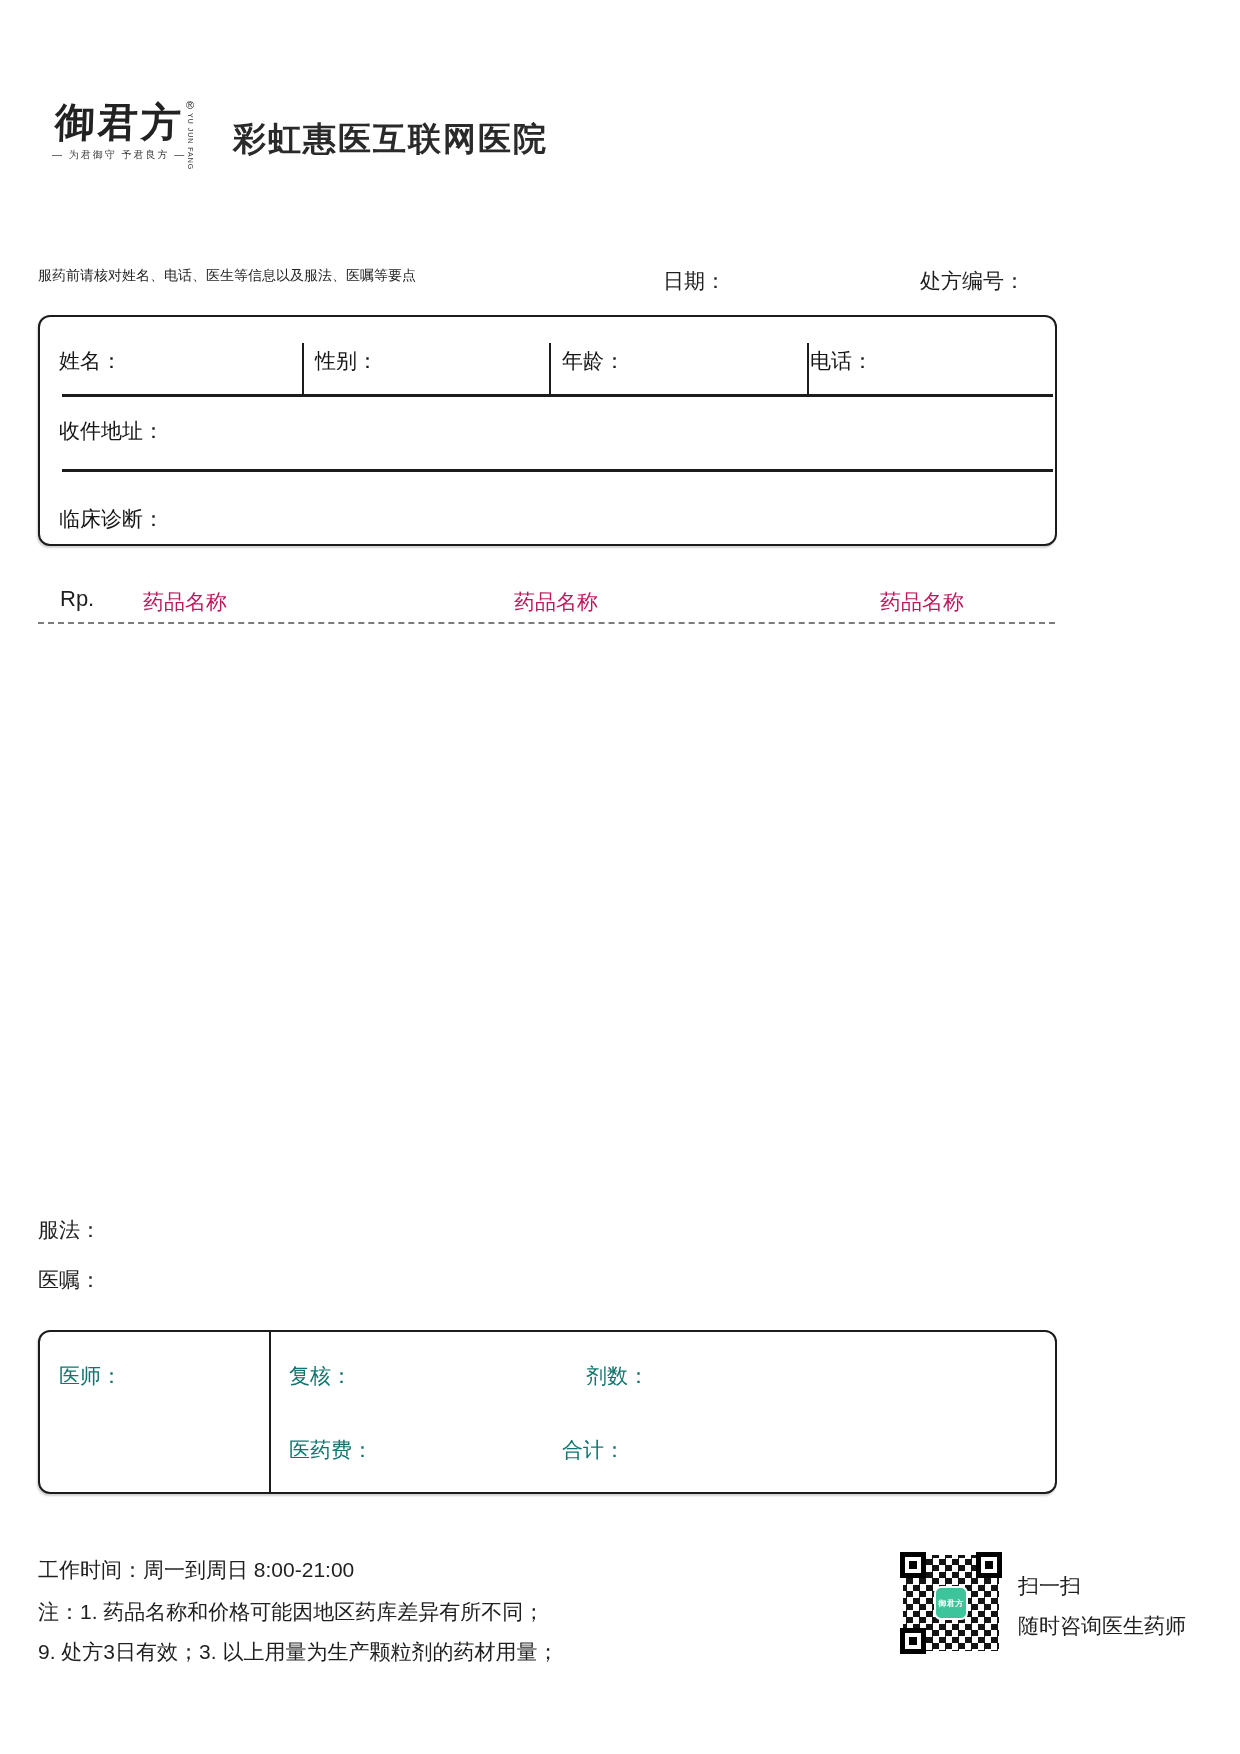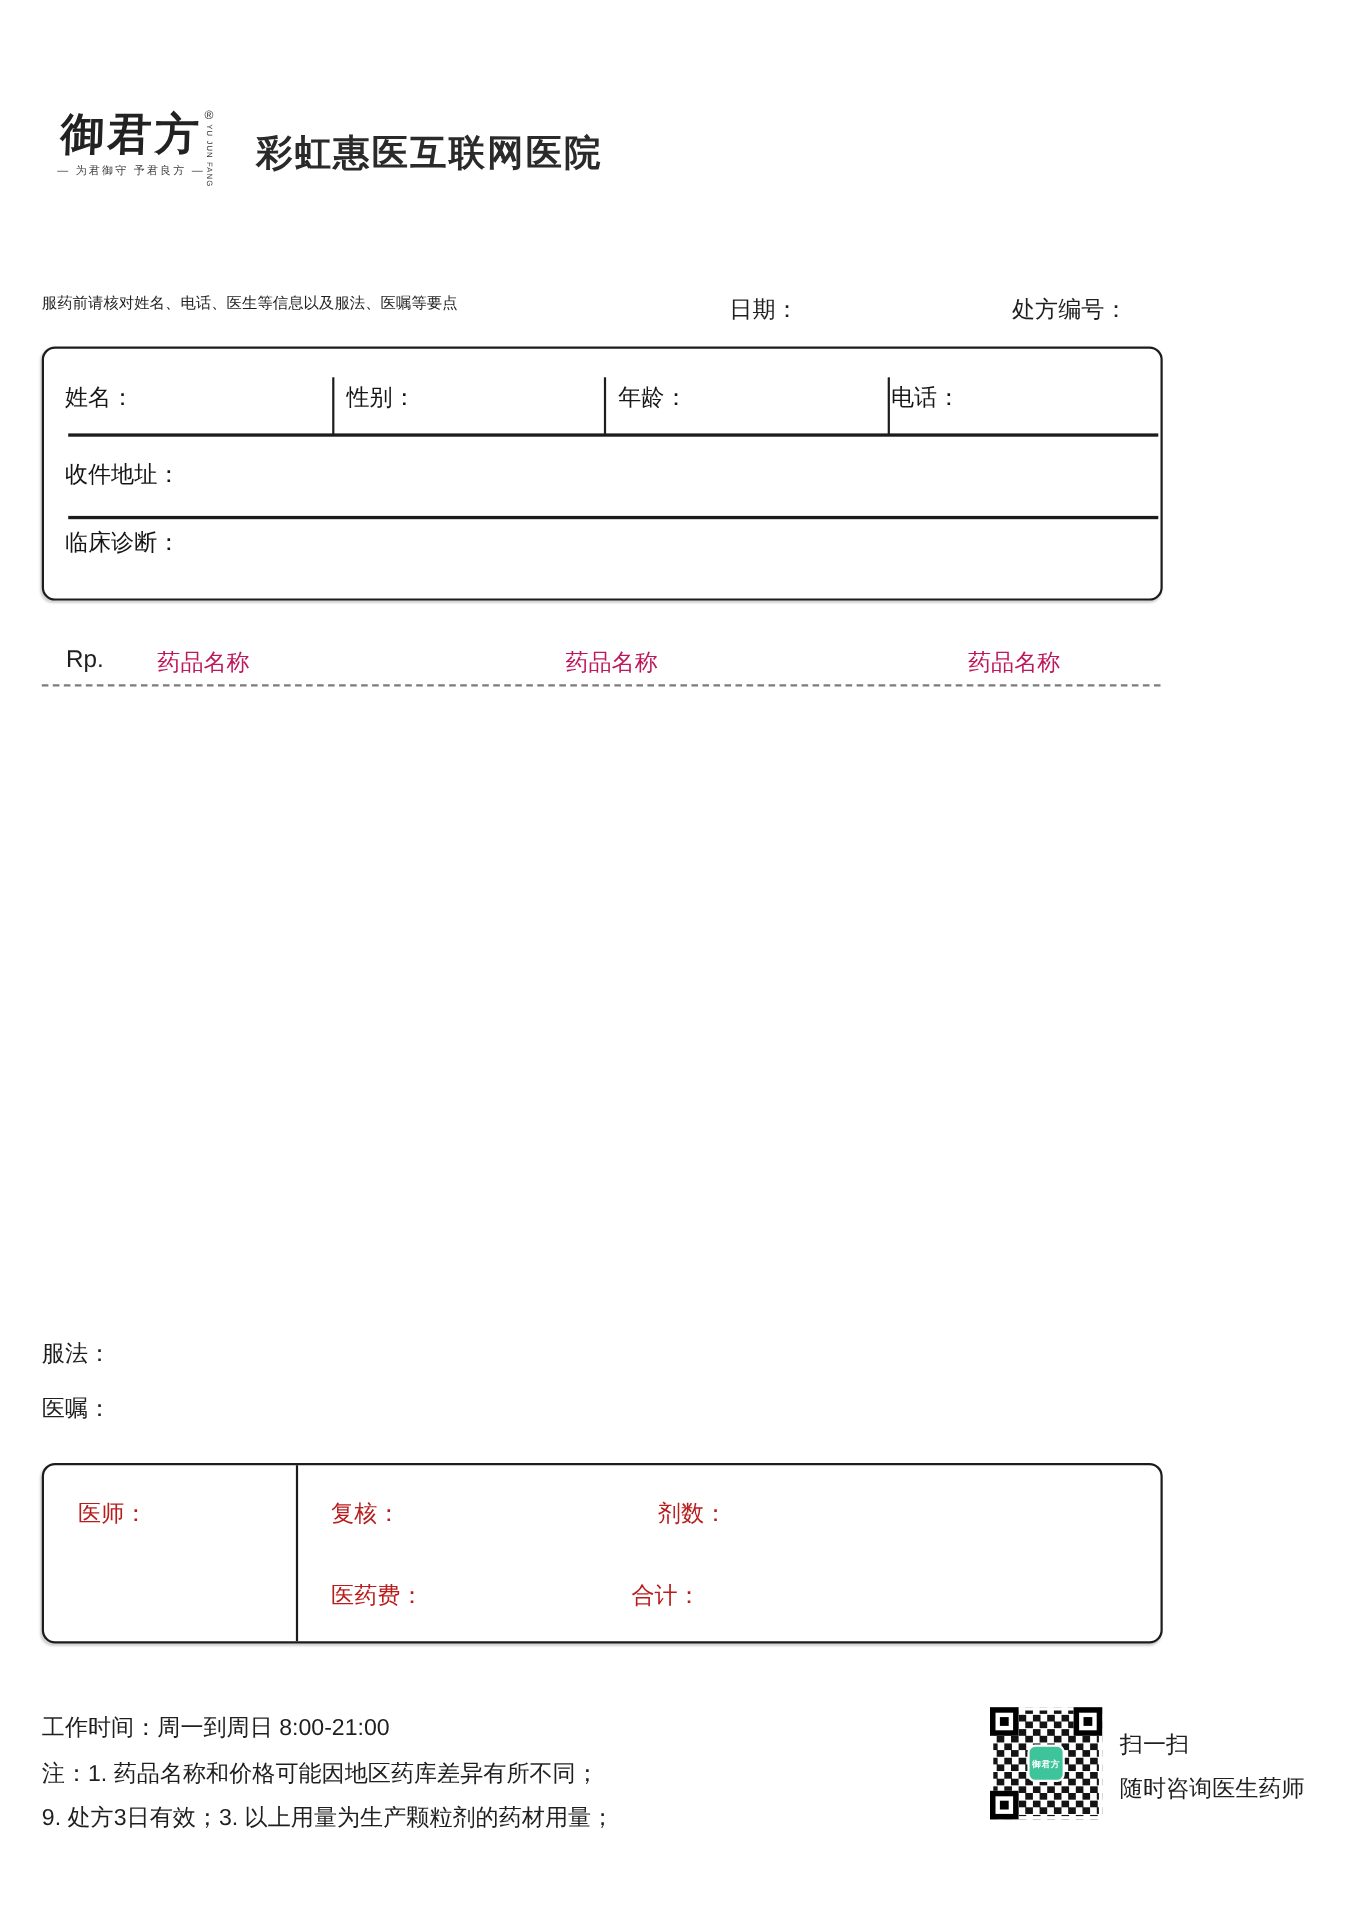--- a/index.html
+++ b/index.html
@@ -55,21 +55,21 @@
     border-top:2.5px dashed #7c7c7c;
   }
 
   
   .usage{position:absolute;left:38px;top:1216px;font-size:21px;}
   .advice{position:absolute;left:38px;top:1266px;font-size:21px;}
 
   
   .sign-box{left:38px;top:1330px;width:1015px;height:160px;}
   .sb-vdiv{top:0;bottom:0;left:229px;height:100%;}
-  .sb-label{position:absolute;font-size:21px;color:#b91c1c;white-space:nowrap;margin-left:12px;}
+  .sb-label{position:absolute;font-size:21px;color:#0f766e;white-space:nowrap;}
 
   
   .foot-line{position:absolute;left:38px;font-size:21px;color:#1f1f1f;white-space:nowrap;}
 
   
   .qr{
     position:absolute;left:900px;top:1552px;width:102px;height:102px;
     background:conic-gradient(#141414 25%,#ffffff 0 50%,#141414 0 75%,#ffffff 0) 0 0 / 13px 13px;
     outline:3px solid #fff;outline-offset:-3px;
   }
@@ -111,21 +111,21 @@
     <span class="pb-label" style="left:19px;top:30px;">姓名：</span>
     <span class="pb-label" style="left:275px;top:30px;">性别：</span>
     <span class="pb-label" style="left:522px;top:30px;">年龄：</span>
     <span class="pb-label" style="left:770px;top:30px;">电话：</span>
     <span class="vdiv pb-vdiv" style="left:262px;"></span>
     <span class="vdiv pb-vdiv" style="left:509px;"></span>
     <span class="vdiv pb-vdiv" style="left:767px;"></span>
     <span class="hline" style="top:77px;"></span>
     <span class="pb-label" style="left:19px;top:100px;">收件地址：</span>
     <span class="hline" style="top:152px;"></span>
-    <span class="pb-label" style="left:19px;top:162px;">临床诊断：</span>
+    <span class="pb-label" style="left:19px;top:188px;">临床诊断：</span>
   </section>
 
   <span class="rp-label">Rp.</span>
   <span class="drug-h" style="left:143px;">药品名称</span>
   <span class="drug-h" style="left:514px;">药品名称</span>
   <span class="drug-h" style="left:880px;">药品名称</span>
   <div class="dashed-line"></div>
 
   <div class="usage">服法：</div>
   <div class="advice">医嘱：</div>

